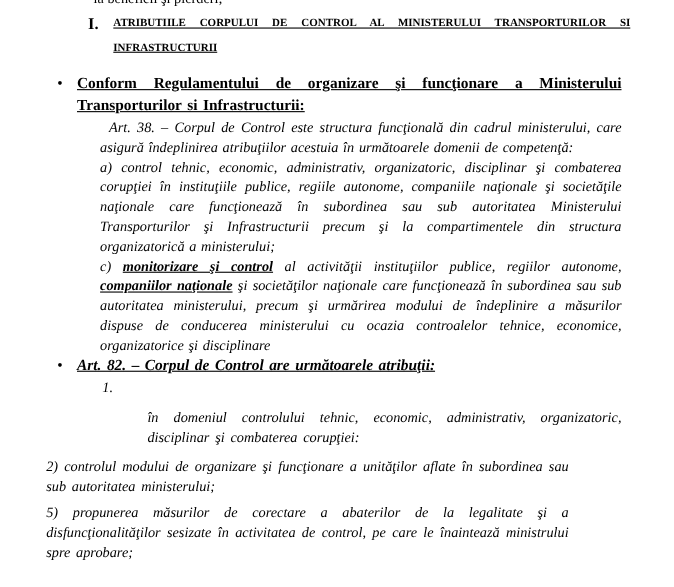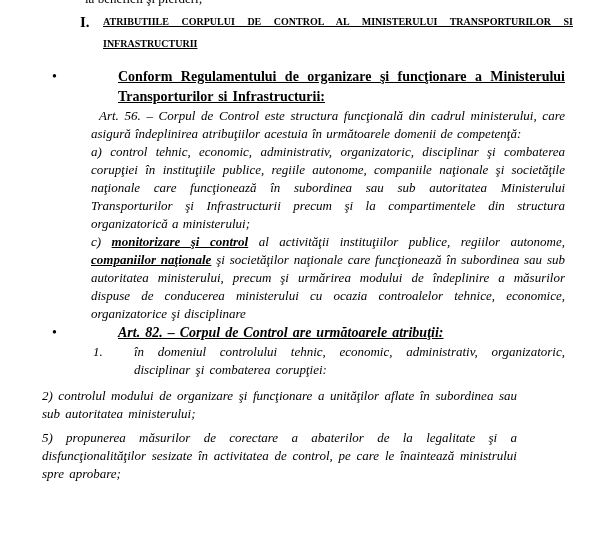--- a/index.html
+++ b/index.html
@@ -64,21 +64,20 @@
   }
   .b-text {
     flex: 1;
     font-weight: bold;
     font-size: 14px;
     line-height: 20px;
     text-decoration: underline;
     text-align: justify;
     text-align-last: left;
     word-spacing: 1.5px;
-    margin-left: 48px;
   }
   .b-text.italic { font-style: italic; }
   
   .body-block {
     margin-left: 91px;
     width: 474px;
     font-style: italic;
     font-size: 13px;
     line-height: 18px;
     text-align: justify;
@@ -98,20 +97,21 @@
     font-style: italic;
     font-size: 13px;
     line-height: 18px;
   }
   .n-num { width: 41px; flex: 0 0 41px; }
   .n-text {
     flex: 1;
     text-align: justify;
     text-align-last: left;
     word-spacing: 2px;
+    margin-top: 28px;
   }
   
   .item-p {
     margin: 8px 0 0 42px;
     width: 475px;
     font-style: italic;
     font-size: 13px;
     line-height: 18px;
     text-align: justify;
     text-align-last: left;
@@ -132,21 +132,21 @@
     <span class="h-num">I.</span>
     <span class="h-text">ATRIBUTIILE CORPULUI DE CONTROL AL MINISTERULUI TRANSPORTURILOR SI INFRASTRUCTURII</span>
   </div>
 
   <div class="bullet-item first">
     <span class="marker">•</span>
     <span class="b-text">Conform Regulamentului de organizare şi funcţionare a Ministerului Transporturilor si Infrastructurii:</span>
   </div>
 
   <div class="body-block">
-    <p class="indent">Art. 56. – Corpul de Control este structura funcţională din cadrul ministerului, care asigură îndeplinirea atribuţiilor acestuia în următoarele domenii de competenţă:</p>
+    <p class="indent">Art. 38. – Corpul de Control este structura funcţională din cadrul ministerului, care asigură îndeplinirea atribuţiilor acestuia în următoarele domenii de competenţă:</p>
     <p>a) control tehnic, economic, administrativ, organizatoric, disciplinar şi combaterea corupţiei în instituţiile publice, regiile autonome, companiile naţionale şi societăţile naţionale care funcţionează în subordinea sau sub autoritatea Ministerului Transporturilor şi Infrastructurii precum şi la compartimentele din structura organizatorică a ministerului;</p>
     <p><span>c) </span><span class="emph">monitorizare şi control</span><span> al activităţii instituţiilor publice, regiilor autonome, </span><span class="emph">companiilor naţionale</span><span> şi societăţilor naţionale care funcţionează în subordinea sau sub autoritatea ministerului, precum şi urmărirea modului de îndeplinire a măsurilor dispuse de conducerea ministerului cu ocazia controalelor tehnice, economice, organizatorice şi disciplinare</span></p>
   </div>
 
   <div class="bullet-item">
     <span class="marker">•</span>
     <span class="b-text italic">Art. 82. – Corpul de Control are următoarele atribuţii:</span>
   </div>
 
   <div class="num-item">

